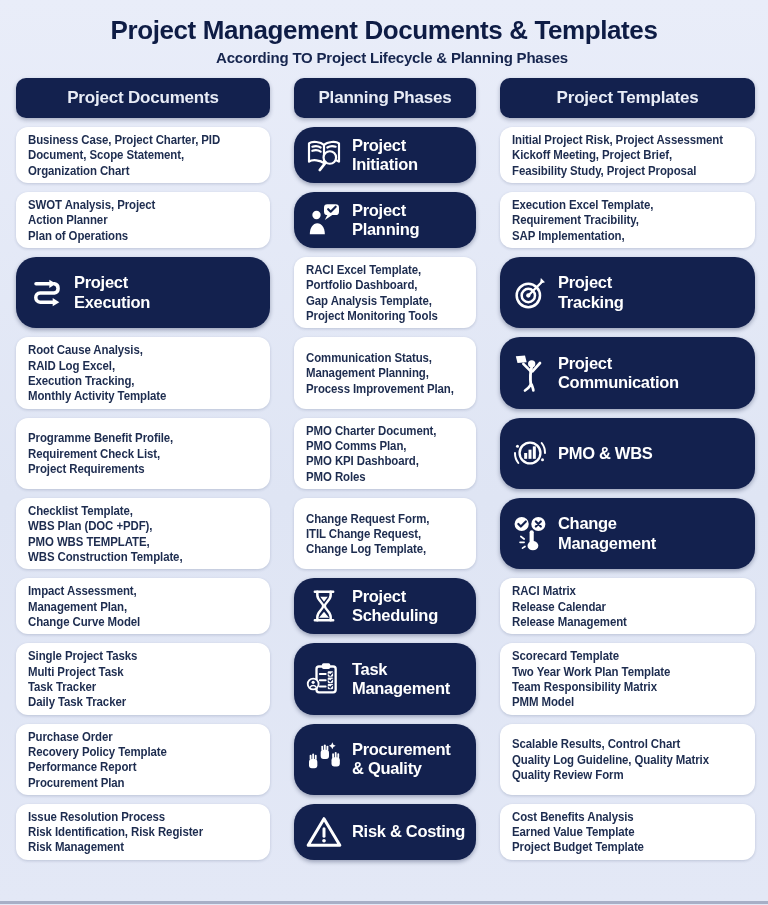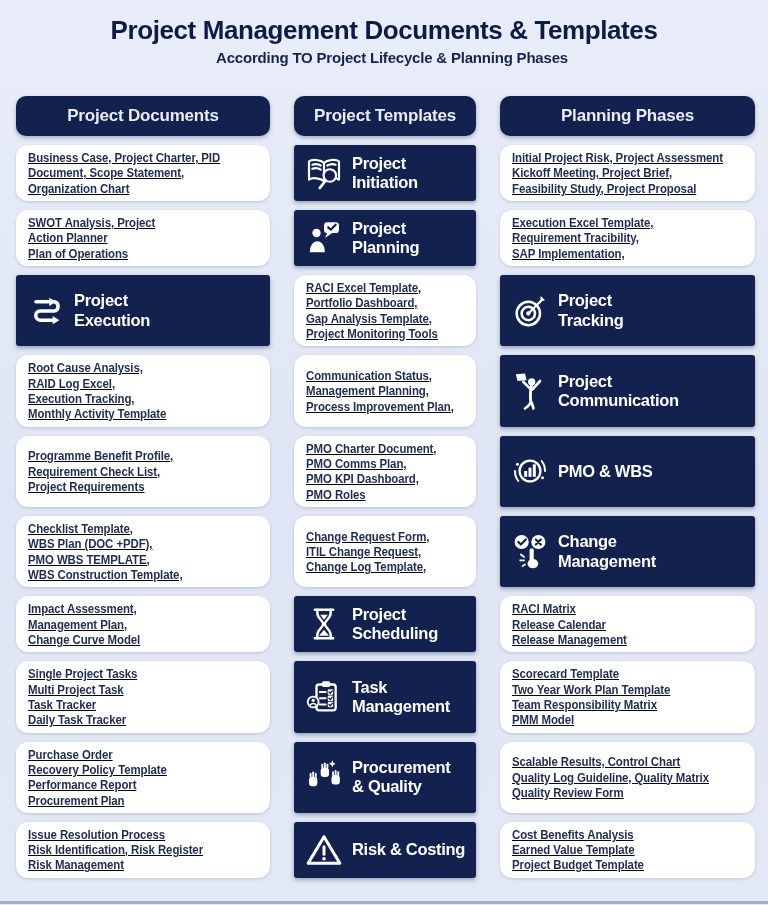--- a/index.html
+++ b/index.html
@@ -27,35 +27,33 @@
     column-gap:24px;row-gap:9px;
     padding:12px 13px 0 16px;
     align-items:stretch;
   }
   .col-header{
     background:#13214e;color:#e8ecf6;border-radius:10px;
     display:flex;align-items:center;justify-content:center;
     font-weight:bold;font-size:17px;height:40px;
     box-shadow:0 2px 4px rgba(18,28,66,.3);
     letter-spacing:-0.2px;
-    margin-top:18px;
   }
   .doc-card,.tpl-card{
     background:#ffffff;border-radius:12px;
     padding:5px 12px;display:flex;align-items:center;
     box-shadow:0 1px 3px rgba(40,55,100,.2);
-    text-decoration:underline;
   }
   .card-text{
     font-size:13px;font-weight:bold;color:#1d2c4f;
     line-height:1.18;white-space:pre;letter-spacing:-0.1px;
     transform:scaleX(.88);transform-origin:0 50%;
   }
   .phase-card{
-    background:#13214e;border-radius:3px;
+    background:#13214e;border-radius:20px;
     padding:5px 6px 5px 9px;display:flex;align-items:center;gap:7px;
     box-shadow:0 2px 4px rgba(18,28,66,.35);
   }
   .phase-icon{width:42px;height:42px;flex:0 0 auto;display:flex;align-items:center;justify-content:center;}
   .phase-icon svg{width:40px;height:40px;}
   .phase-label{
     color:#ffffff;font-weight:bold;font-size:16.5px;line-height:1.17;
     white-space:pre;letter-spacing:-0.3px;
   }
   .bottom-line{
@@ -66,22 +64,22 @@
 </head>
 <body>
 
 <div class="page">
   <div class="title">Project Management Documents &amp; Templates</div>
   <div class="subtitle">According TO Project Lifecycle &amp; Planning Phases</div>
 
   <div class="grid">
 
     <div class="col-header">Project Documents</div>
+    <div class="col-header">Planning Phases</div>
     <div class="col-header">Project Templates</div>
-    <div class="col-header">Planning Phases</div>
 
     <div class="doc-card">
       <div class="card-text">Business Case, Project Charter, PID
 Document, Scope Statement,
 Organization Chart</div>
     </div>
     <div class="phase-card">
       <span class="phase-icon">
         <svg viewBox="0 0 48 48">
           <g fill="none" stroke="#fff" stroke-width="2.6" stroke-linecap="round" stroke-linejoin="round">

